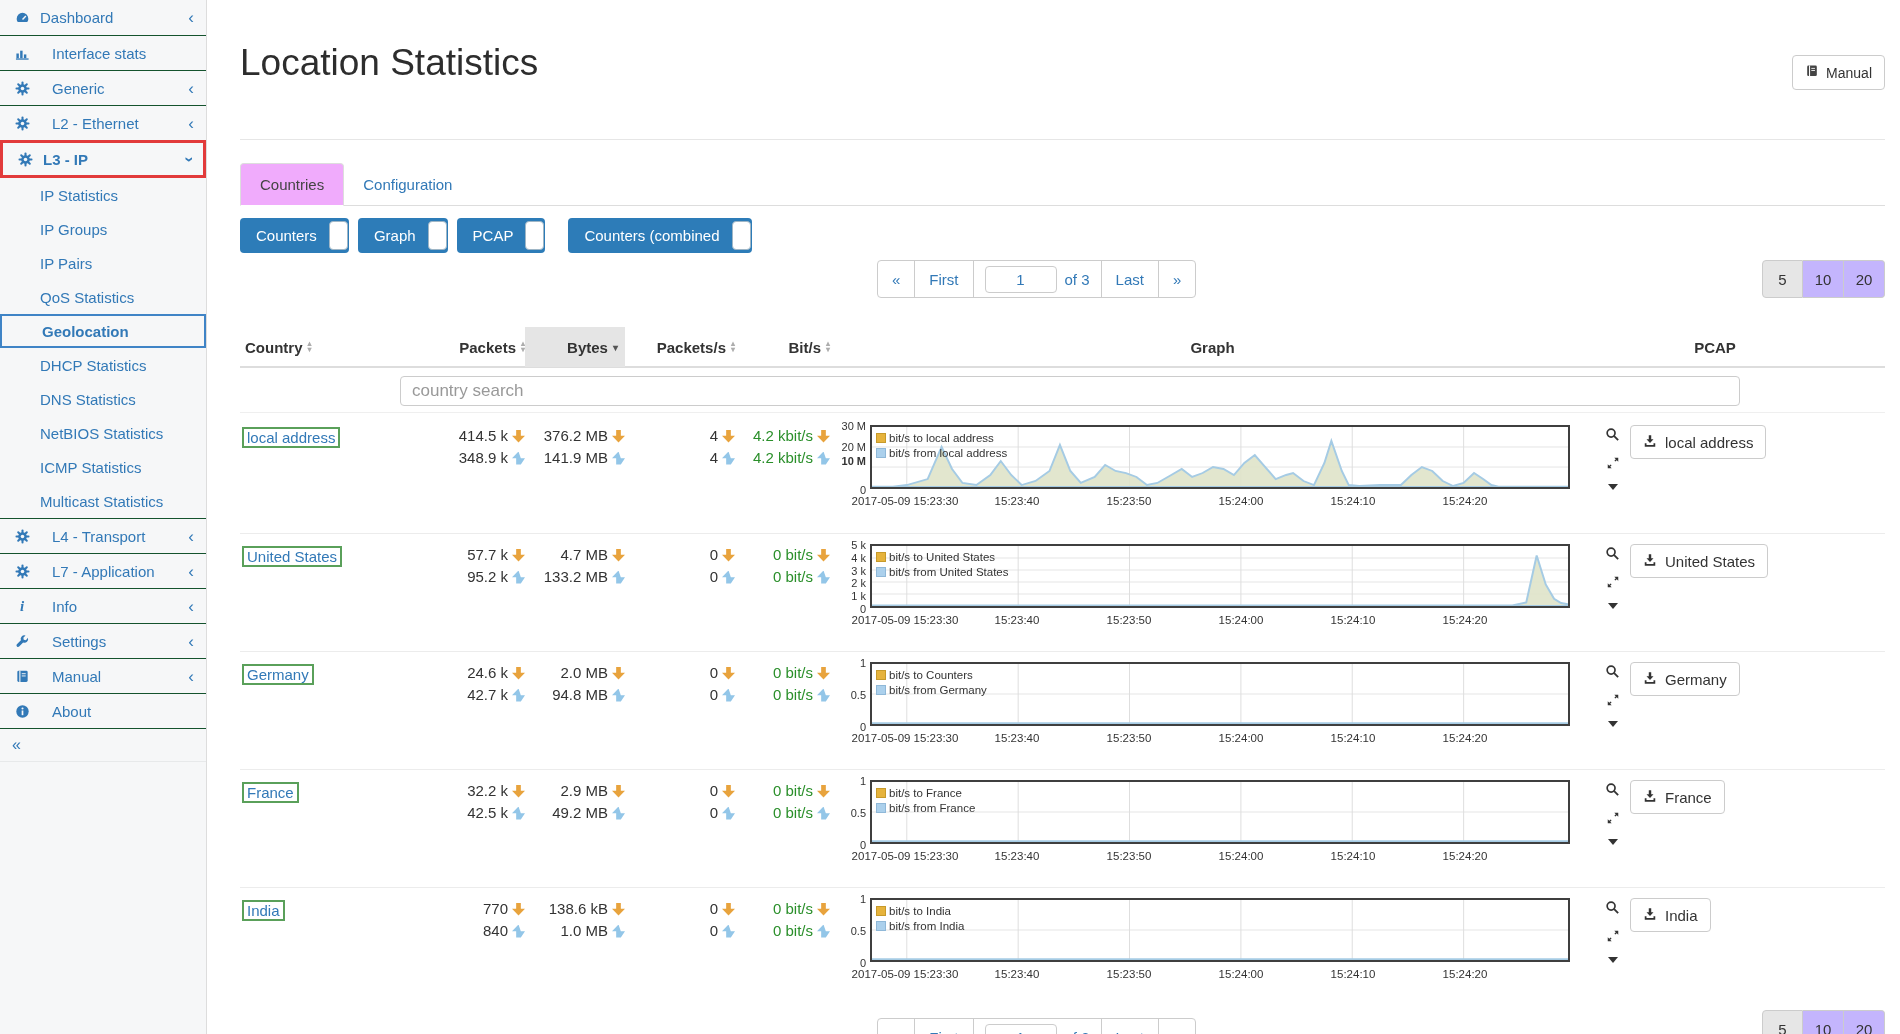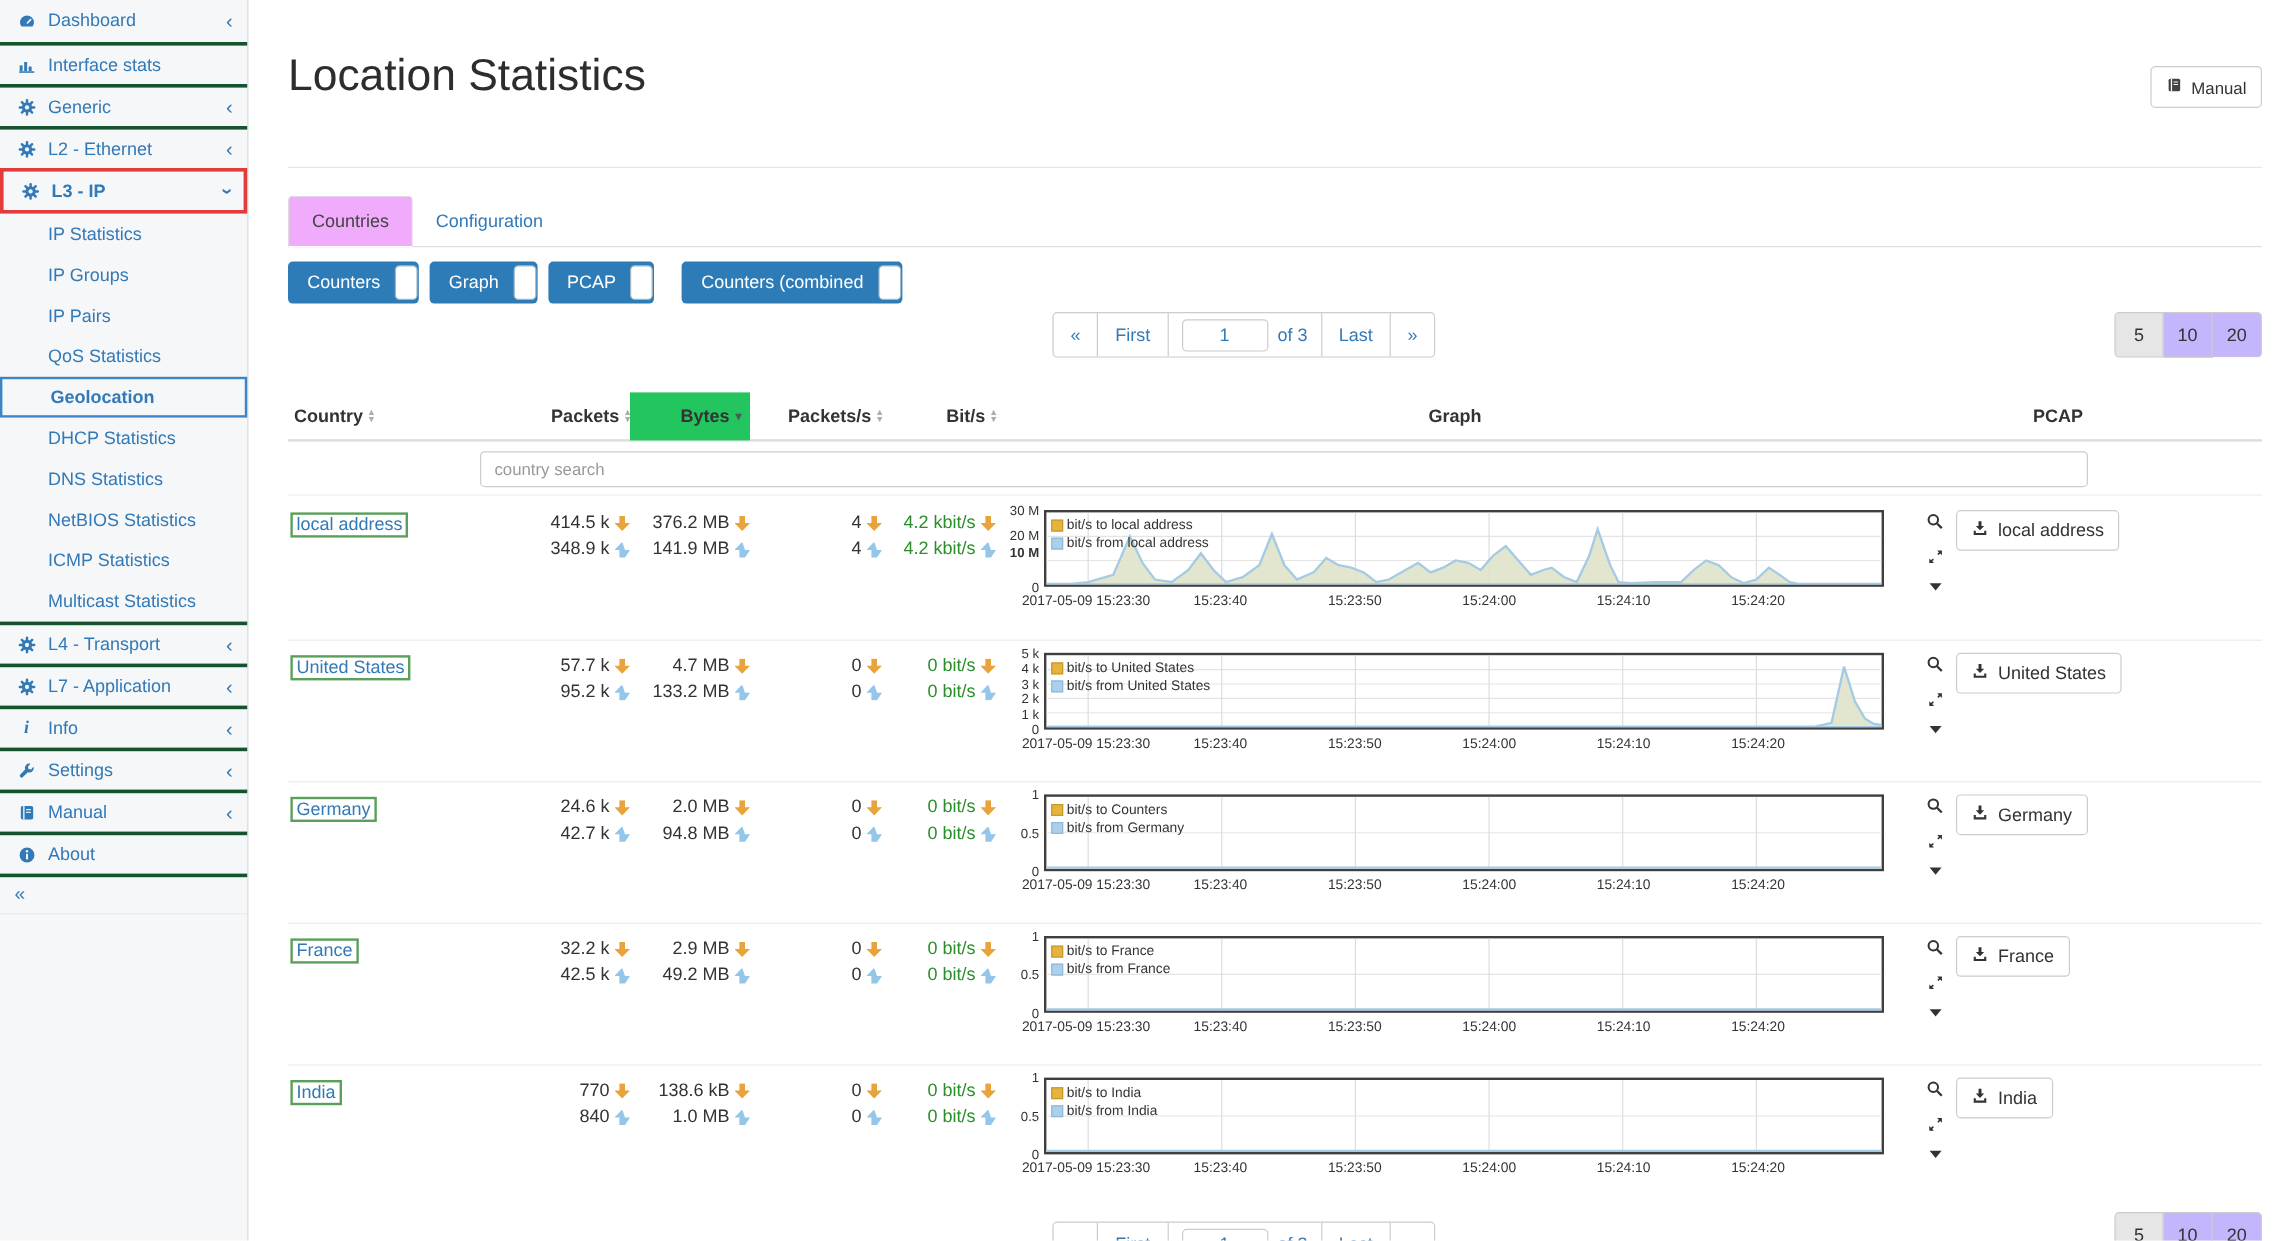--- a/index.html
+++ b/index.html
@@ -4,21 +4,21 @@
 <style>
   * { margin:0; padding:0; box-sizing:border-box; }
   body { font-family:"Liberation Sans", sans-serif; background:#fff; }
   .app { position:relative; width:1900px; height:1034px; overflow:hidden; background:#fff; }
 
   
   .sidebar { position:absolute; left:0; top:0; width:207px; height:100%;
              background:#f6f7f8; border-right:1px solid #ddd; }
   .snav { display:flex; align-items:center; height:35px; padding:0 12px;
           color:#3279b7; font-size:15px; cursor:pointer; }
-  .snav.sep { border-top:3px solid #14532d; }
+  .snav.sep { border-top:1px solid #14532d;gap:12px; }
   .snav .icon { width:20px; margin-right:8px; display:flex; justify-content:center; color:#3279b7; flex:none;}
   .snav .chev { margin-left:auto; font-size:17px; line-height:1; color:#3279b7; }
   .chev.down { display:inline-block; transform:rotate(-90deg); }
   .snav.sub { height:34px; }
   .snav.sub .lbl { margin-left:28px; }
   .boxed-red { border:3px solid #e23b3b; height:38px; font-weight:bold; }
   .boxed-blue { border:2px solid #3f84c6; height:36px; font-weight:bold; }
   .snav.collapse-row { height:34px; border-bottom:1px solid #e7e9ea; font-size:16px; }
   .iinfo { font-family:"Liberation Serif",serif; font-weight:bold; font-style:italic; font-size:15px; }
 
@@ -66,29 +66,29 @@
 
   
   .thead { position:absolute; left:33px; right:15px; top:328px; height:40px;
            border-bottom:2px solid #ddd; display:flex; align-items:center;
            font-weight:bold; font-size:15px; color:#333; }
   .hc { display:flex; align-items:center; justify-content:flex-end; height:40px; }
   .c-country { width:180px; } .c-pk { width:105px; } .c-by { width:100px; }
   .c-ps { width:110px; } .c-bs { width:95px; } .c-graph { width:765px; }
   .c-ic { width:35px; } .c-pcap { width:170px; }
   .hc.c-country { justify-content:flex-start; padding-left:5px; }
-  .hc.c-by { background:#22c55e; padding-right:7px; }
+  .hc.c-by { background:#e5e5e5; padding-right:7px; }
   .hc.c-graph, .hc.c-pcap { justify-content:center; }
   .sort { display:inline-flex; flex-direction:column; margin-left:5px; color:#adadad;
           font-size:8px; line-height:6px; cursor:pointer; }
   .sortdir { margin-left:5px; color:#555; font-size:10px; }
 
   .search-row { position:absolute; left:33px; right:15px; top:370px; height:43px; border-bottom:1px solid #efefef; }
   .search-input { position:absolute; left:160px; top:6px; width:1340px; height:30px;
-                  border:1px solid #ccc; border-radius:4px; padding:0 11px; font-size:14px;
+                  border:1px solid #ccc; border-radius:4px; padding:0 11px; font-size:17px;
                   color:#555; font-family:"Liberation Sans",sans-serif; }
   .search-input::placeholder { color:#999; }
 
   .trow { position:absolute; left:33px; right:15px; height:118px; display:flex; padding-top:10px; }
   .trow.sep { border-top:1px solid #ececec; }
   .cell { font-size:15px; color:#333; }
   .vline { display:flex; justify-content:flex-end; align-items:center; gap:4px; line-height:22px; }
   .green { color:#2a8f2a; }
   .cbox { display:inline-block; border:2px solid #5aa05a; padding:0 3px; margin-left:2px; }
   .cbox a { color:#3279b7; text-decoration:none; font-size:15px; cursor:pointer; }

